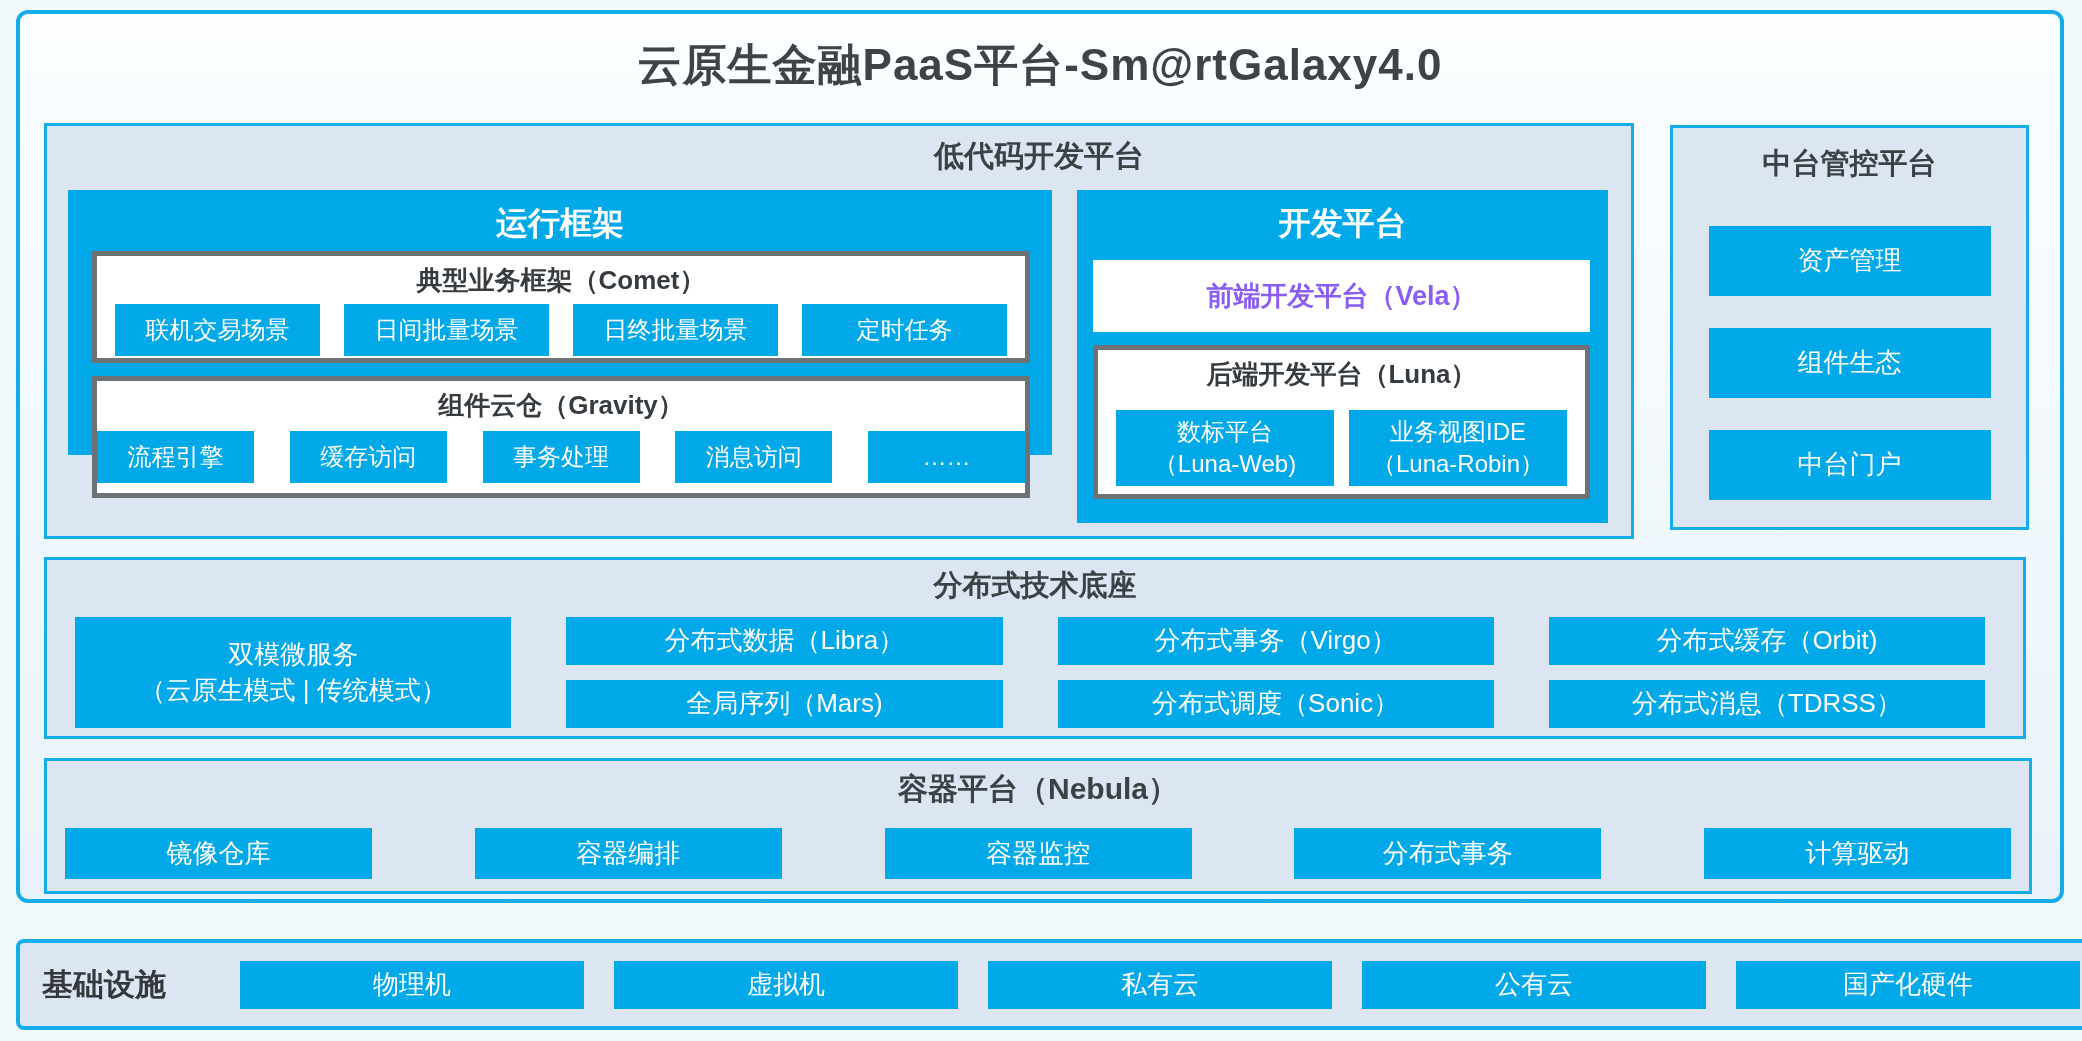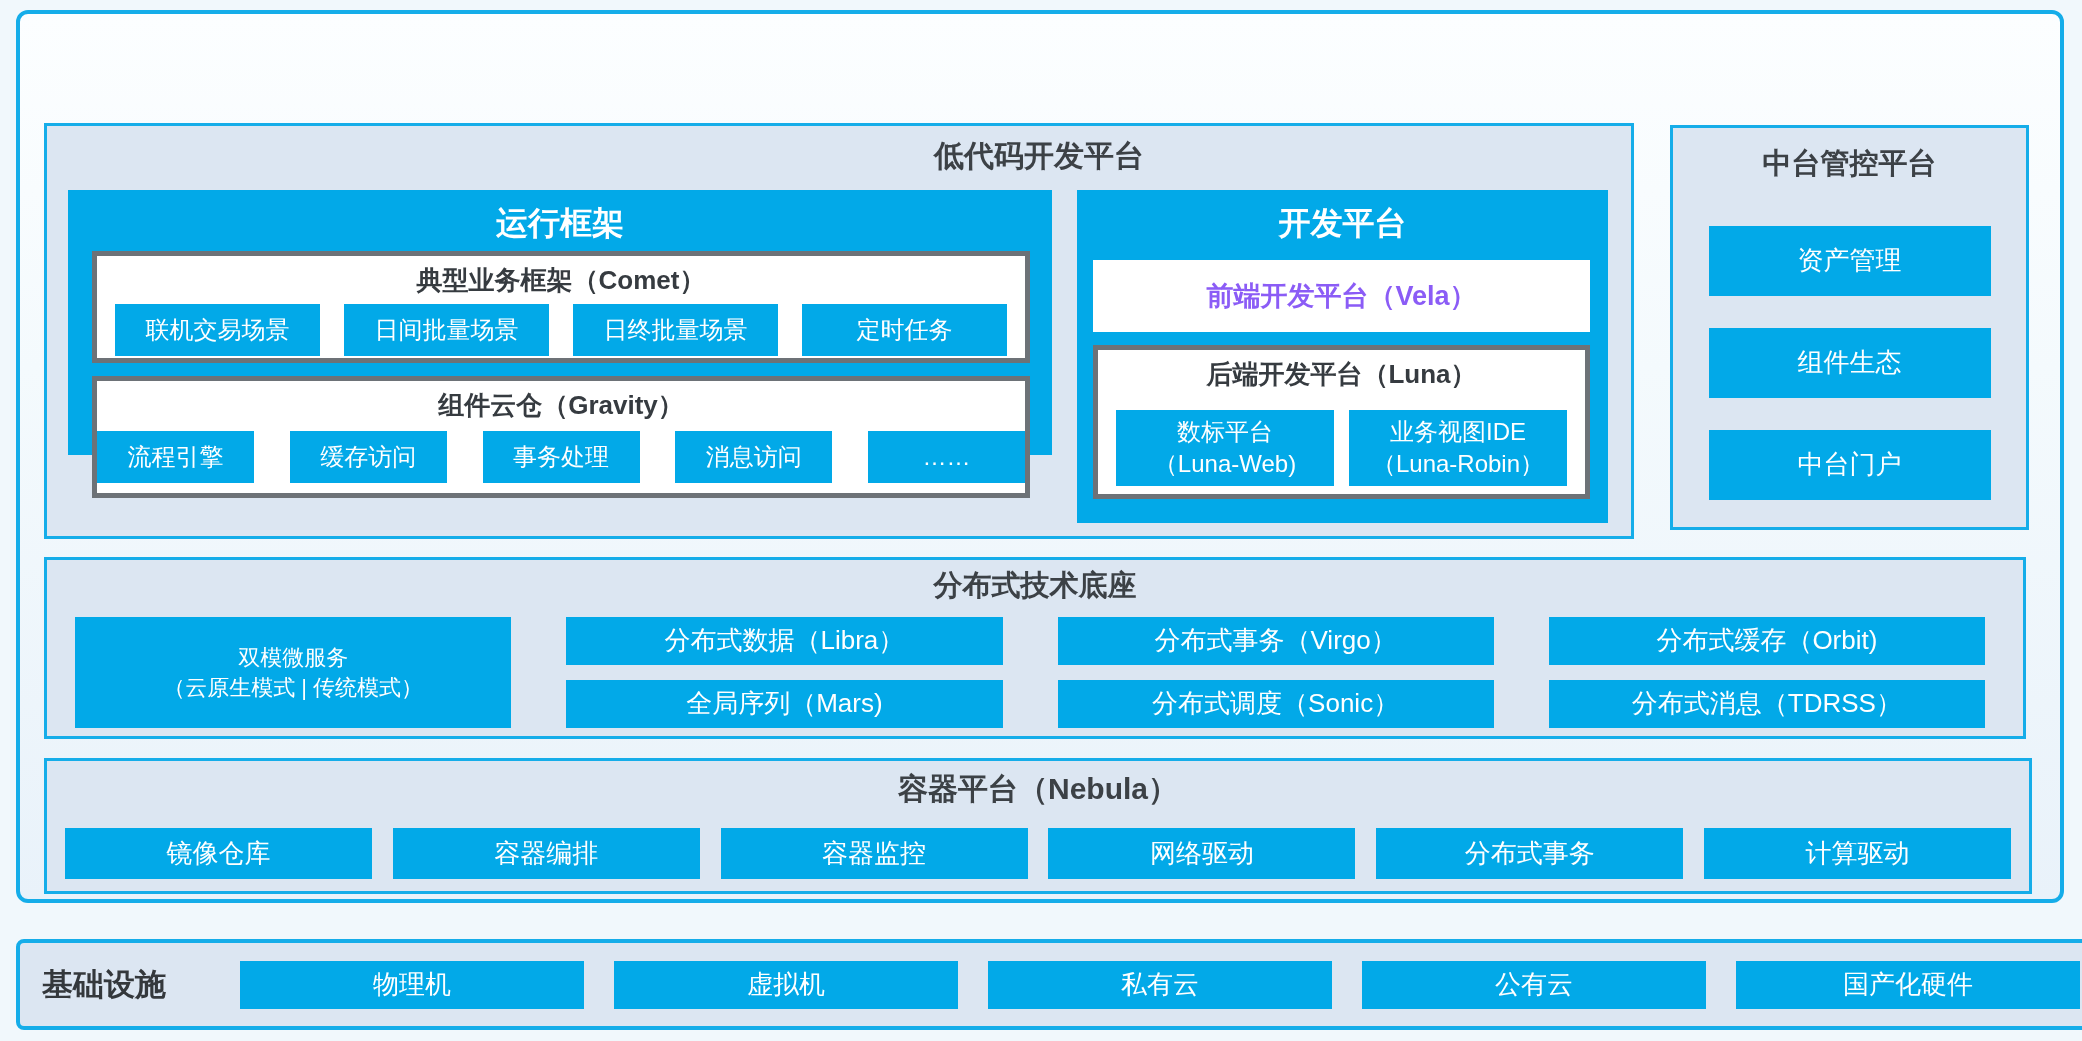--- a/index.html
+++ b/index.html
@@ -55,21 +55,21 @@
   .midplatform-box .panel-title{ margin-top:16px; font-size:29px; }
   .mid-btns{ display:flex; flex-direction:column; align-items:center; gap:32px; margin-top:42px; }
   .mid-btns .btn{ width:282px; height:70px; font-size:26px; }
   
   .distributed-box{ left:24px; top:543px; width:1976px; height:176px; }
   .distributed-box .panel-title{ margin-top:6px; font-size:29px; }
   .dist-grid{ position:absolute; left:28px; right:38px; top:57px; height:111px;
     display:flex; gap:55px; }
   .dist-col{ flex:1; display:flex; flex-direction:column; justify-content:space-between; }
   .dist-col .btn{ height:48px; font-size:26px; }
-  .btn.tall{ flex:1; height:111px; font-size:22px; }
+  .btn.tall{ flex:1; height:111px; font-size:26px; }
   
   .container-box{ left:24px; top:744px; width:1982px; height:130px; }
   .container-box .panel-title{ margin-top:8px; }
   .container-box .btn-row{ position:absolute; left:18px; right:18px; top:67px; }
   .container-box .btn{ width:307px; height:51px; font-size:26px; }
   
   .infra-strip{
     position:absolute; left:16px; top:939px; width:2038px; height:83px;
     background:#dce6f2; border:4px solid #15ade9; border-radius:8px;
     display:flex; align-items:center; padding:0 55px 0 22px; box-sizing:content-box;
@@ -78,20 +78,21 @@
   .infra-btns{ flex:1; display:flex; gap:30px; }
   .infra-btns .btn{ flex:1; height:48px; font-size:26px; }
 </style>
 </head>
 <body>
 
 <div id="canvas">
 
   <div class="main-frame">
 
+    <div class="app-title">云原生金融PaaS平台-Sm@rtGalaxy4.0</div>
 
     <div class="panel lowcode-box">
       <div class="panel-title lowcode-title">低代码开发平台</div>
 
       <div class="bluebox runtime-box">
         <div class="bluebox-title">运行框架</div>
 
         <div class="whitebox gray-border comet-box">
           <div class="white-title">典型业务框架（Comet）</div>
           <div class="btn-row">
@@ -165,21 +166,20 @@
         </div>
       </div>
     </div>
 
     <div class="panel container-box">
       <div class="panel-title">容器平台（Nebula）</div>
       <div class="btn-row">
         <div class="btn">镜像仓库</div>
         <div class="btn">容器编排</div>
         <div class="btn">容器监控</div>
-        <div class="btn">网络驱动</div>
         <div class="btn">分布式事务</div>
         <div class="btn">计算驱动</div>
       </div>
     </div>
 
   </div>
 
   <div class="infra-strip">
     <div class="infra-label">基础设施</div>
     <div class="infra-btns">

